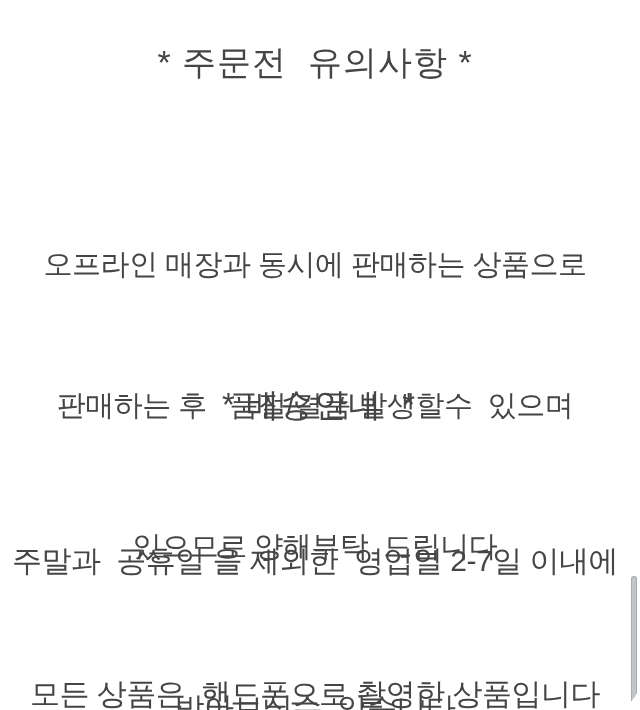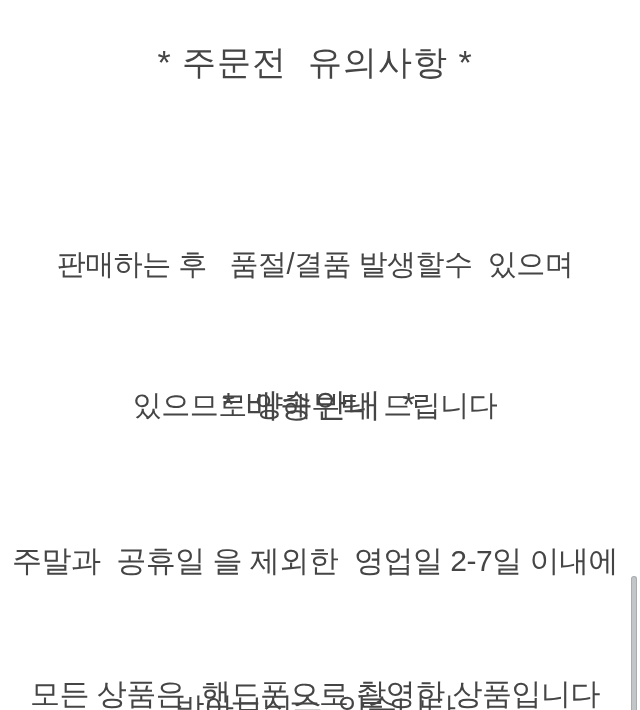--- a/index.html
+++ b/index.html
@@ -8,20 +8,21 @@
     background: #ffffff;
   }
   .page {
     position: relative;
     width: 640px;
     height: 710px;
     background: #ffffff;
     overflow: hidden;
     font-family: "Liberation Sans", "DejaVu Sans", sans-serif;
     color: #454545;
+    border-radius: 30px;
   }
   .txt {
     position: absolute;
     left: 0;
     right: 10px;
     text-align: center;
     white-space: pre-wrap;
     color: #454545;
     -webkit-font-smoothing: antialiased;
   }
@@ -71,20 +72,21 @@
   }
 </style>
 </head>
 <body>
 
 <div class="page">
 
   <div class="txt notice-title">* 주문전  유의사항 *</div>
 
   <div class="txt para-order">
+    <span class="line">오프라인 매장과 동시에 판매하는 상품으로</span>
     <span class="line">판매하는 후   품절/결품 발생할수  있으며</span>
     <span class="line">있으므로 양해부탁  드립니다</span>
   </div>
 
   <div class="txt shipping-title">* 배송안내  *</div>
 
   <div class="txt para-shipping">
     <span class="line">주말과  공휴일 을 제외한  영업일 2-7일 이내에</span>
     <span class="line">받아보실수  있습니다</span>
   </div>

